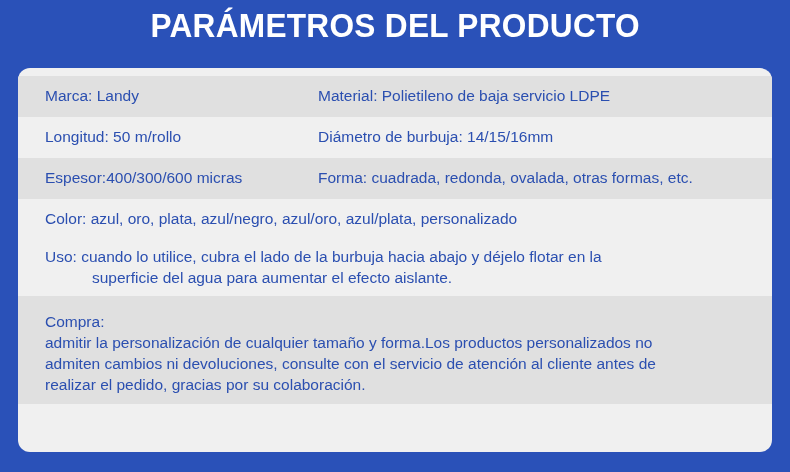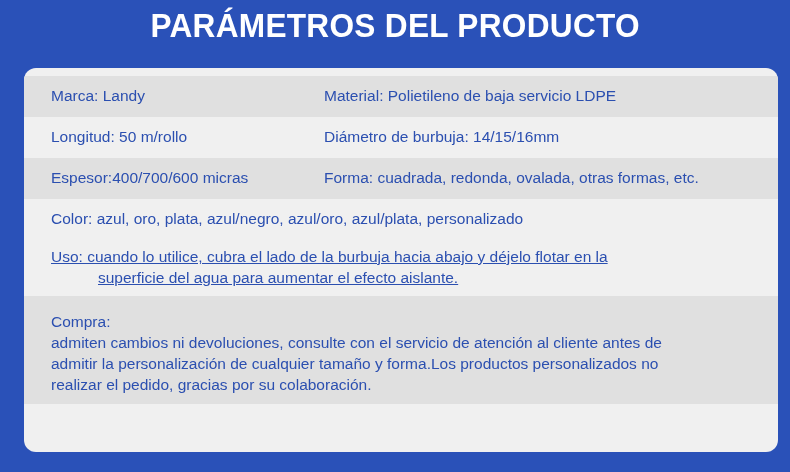--- a/index.html
+++ b/index.html
@@ -30,21 +30,21 @@
     letter-spacing: 0.3px;
     line-height: 1;
     font-family: "Liberation Sans", sans-serif;
     transform: scaleX(0.93);
     white-space: nowrap;
   }
 
   
   .card {
     position: absolute;
-    left: 24px;
+    left: 18px;
     top: 68px;
     width: 754px;
     height: 384px;
     background: #f0f0f0;
     border-radius: 12px;
     overflow: hidden;
     padding: 8px 0 10px 0;
   }
 
   
@@ -85,21 +85,20 @@
 
   
   .row-uso {
     min-height: 56px;
     align-items: flex-start;
     padding-top: 7px;
   }
   .uso-text {
     padding-left: 15px;
     width: 100%;
-    text-decoration: underline;
   }
   .uso-line2 {
     padding-left: 47px;
   }
 
   
   .row-compra {
     min-height: 108px;
     align-items: center;
     padding-top: 8px;
@@ -124,40 +123,40 @@
     <div class="cell-a">Marca: Landy</div>
     <div class="cell-b">Material: Polietileno de baja servicio LDPE</div>
   </div>
 
   <div class="row row-2col">
     <div class="cell-a">Longitud: 50 m/rollo</div>
     <div class="cell-b">Diámetro de burbuja: 14/15/16mm</div>
   </div>
 
   <div class="row row-2col shaded">
-    <div class="cell-a">Espesor:400/700/600 micras</div>
+    <div class="cell-a">Espesor:400/300/600 micras</div>
     <div class="cell-b">Forma: cuadrada, redonda, ovalada, otras formas, etc.</div>
   </div>
 
   <div class="row row-full">
     <div class="cell-wide">Color: azul, oro, plata, azul/negro, azul/oro, azul/plata, personalizado</div>
   </div>
 
 
   <div class="row row-uso">
     <div class="uso-text">
       <div>Uso: cuando lo utilice, cubra el lado de la burbuja hacia abajo y déjelo flotar en la</div>
       <div class="uso-line2">superficie del agua para aumentar el efecto aislante.</div>
     </div>
   </div>
 
   <div class="row row-compra shaded">
     <div class="compra-text">
       <div>Compra:</div>
       <div class="compra-body">
+        <div>admitir la personalización de cualquier tamaño y forma.Los productos personalizados no</div>
         <div>admiten cambios ni devoluciones, consulte con el servicio de atención al cliente antes de</div>
-        <div>admitir la personalización de cualquier tamaño y forma.Los productos personalizados no</div>
         <div>realizar el pedido, gracias por su colaboración.</div>
       </div>
     </div>
   </div>
 
 </div>
 
 </body></html>

